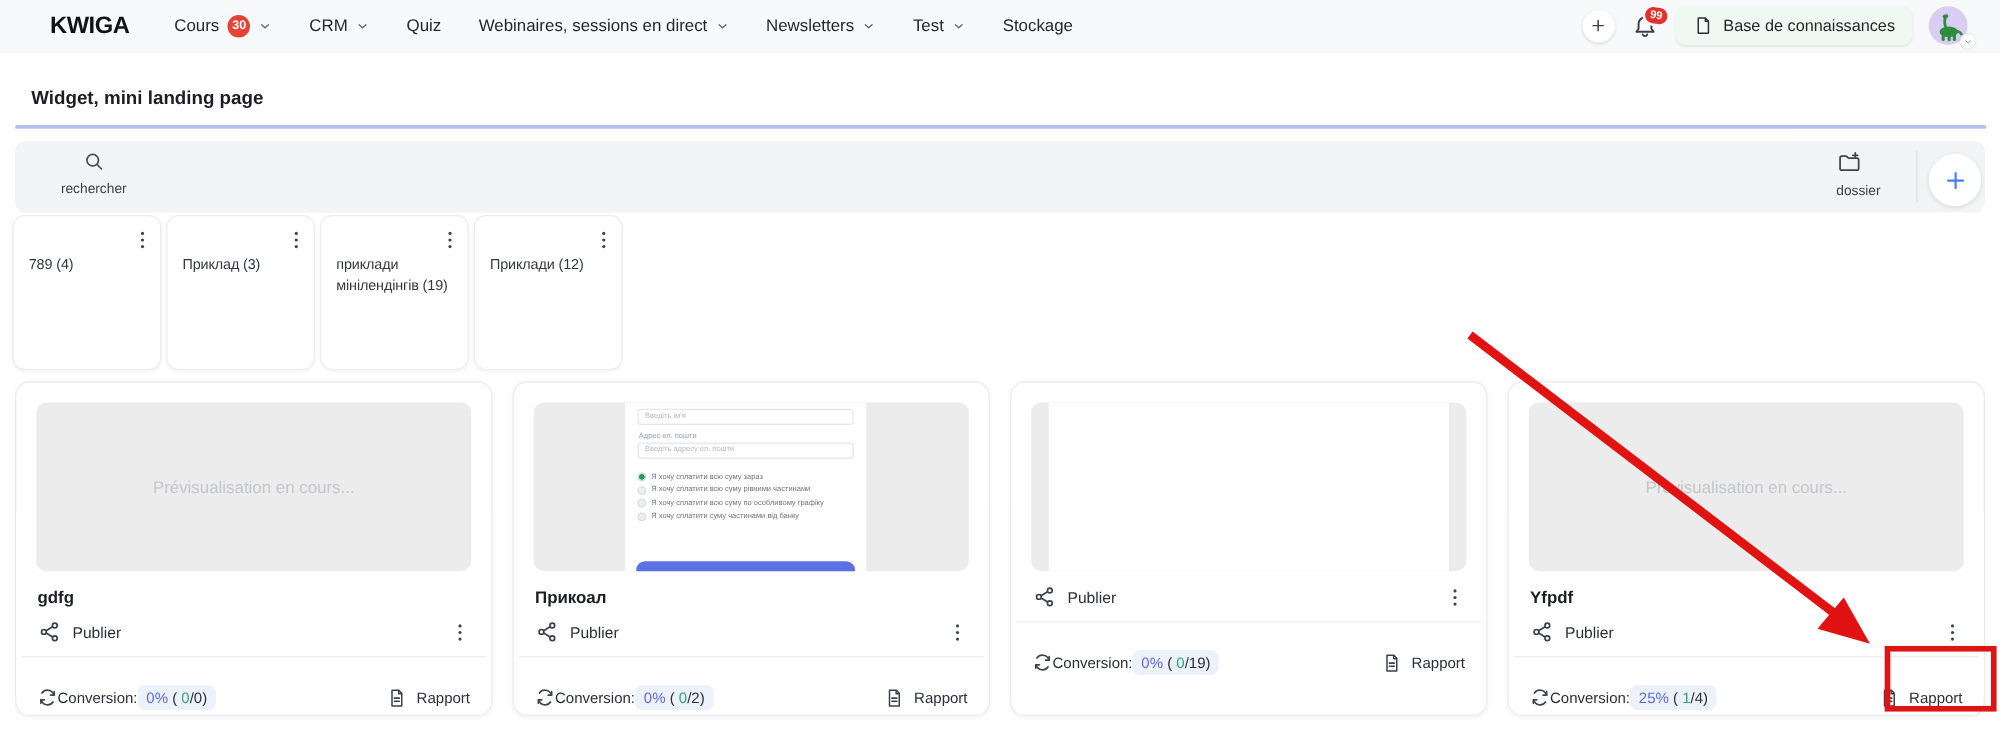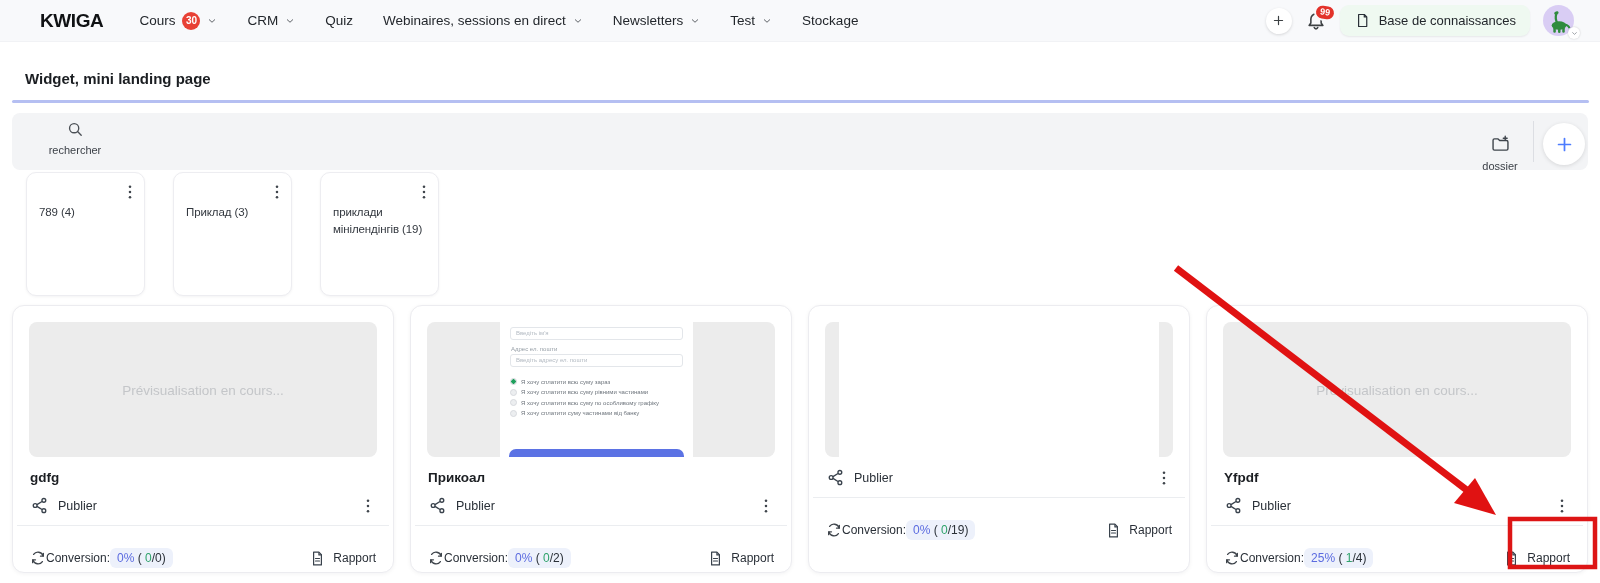--- a/index.html
+++ b/index.html
@@ -36,29 +36,29 @@
 
   
   .page-title { position:absolute; left:25px; top:70px; font-size:15px; font-weight:700; color:#1b1e22; }
   .tab-underline { position:absolute; left:12px; top:100px; width:1577px; height:3px; background:#b5bff2; border-radius:2px; }
 
   
   .toolbar { position:absolute; left:12px; top:113px; width:1576px; height:57px; background:#f3f4f6; border-radius:8px; }
   .search-block { position:absolute; left:24px; top:7px; width:78px; text-align:center; cursor:pointer; }
   .search-block svg { width:19px; height:19px; color:#4a4f55; }
   .tb-label { font-size:11px; color:#3c4148; margin-top:1px; }
-  .dossier-block { position:absolute; left:1457px; top:21px; width:62px; text-align:center; cursor:pointer; }
+  .dossier-block { position:absolute; left:1457px; top:7px; width:62px; cursor:pointer; }
   .dossier-block svg { width:21px; height:21px; color:#3f454c; }
   .tb-divider { position:absolute; left:1521px; top:8px; width:1px; height:41px; background:#dcdee3; }
   .tb-add { position:absolute; left:1531px; top:10px; width:42px; height:42px; border-radius:50%; background:#fff;
             box-shadow:0 1px 4px rgba(0,0,0,.12); display:flex; align-items:center; justify-content:center; cursor:pointer; }
   .tb-add svg { width:19px; height:19px; color:#4d7cfe; }
 
   
-  .folders { position:absolute; left:26px; top:172px; display:flex; gap:28px; }
+  .folders { position:absolute; left:10px; top:172px; display:flex; gap:4px; }
   .folder-card { position:relative; width:119px; height:124px; background:#fff; border:1px solid #ededf1; border-radius:10px;
                  box-shadow:0 1px 3px rgba(16,24,40,.05); padding:12px 8px 12px 12px; cursor:pointer; }
   .folder-card .kebab { position:absolute; top:10px; right:5px; }
   .folder-name { margin-top:19px; font-size:11.5px; color:#33383f; line-height:1.5; letter-spacing:-0.1px; }
   .kebab { width:18px; height:18px; color:#3f454c; cursor:pointer; }
 
   
   .cards { position:absolute; left:12px; top:305px; display:flex; gap:16px; }
   .card { position:relative; width:382px; height:268px; background:#fff; border:1px solid #ececf0; border-radius:12px;
           box-shadow:0 1px 4px rgba(20,20,40,.05); padding:16px; }
@@ -286,20 +286,26 @@
       <svg class="kebab">
           <use href="#i-kebab"></use>
         </svg>
       <div class="folder-name">Приклад (3)</div>
     </div>
     <div class="folder-card">
       <svg class="kebab">
           <use href="#i-kebab"></use>
         </svg>
       <div class="folder-name">приклади мінілендінгів (19)</div>
+    </div>
+    <div class="folder-card">
+      <svg class="kebab">
+          <use href="#i-kebab"></use>
+        </svg>
+      <div class="folder-name">Приклади (12)</div>
     </div>
   </section>
 
   <section class="cards">
 
     <article class="card">
       <div class="preview">
         <span class="preview-text">Prévisualisation en cours...</span>
       </div>
       <h3>gdfg</h3>

